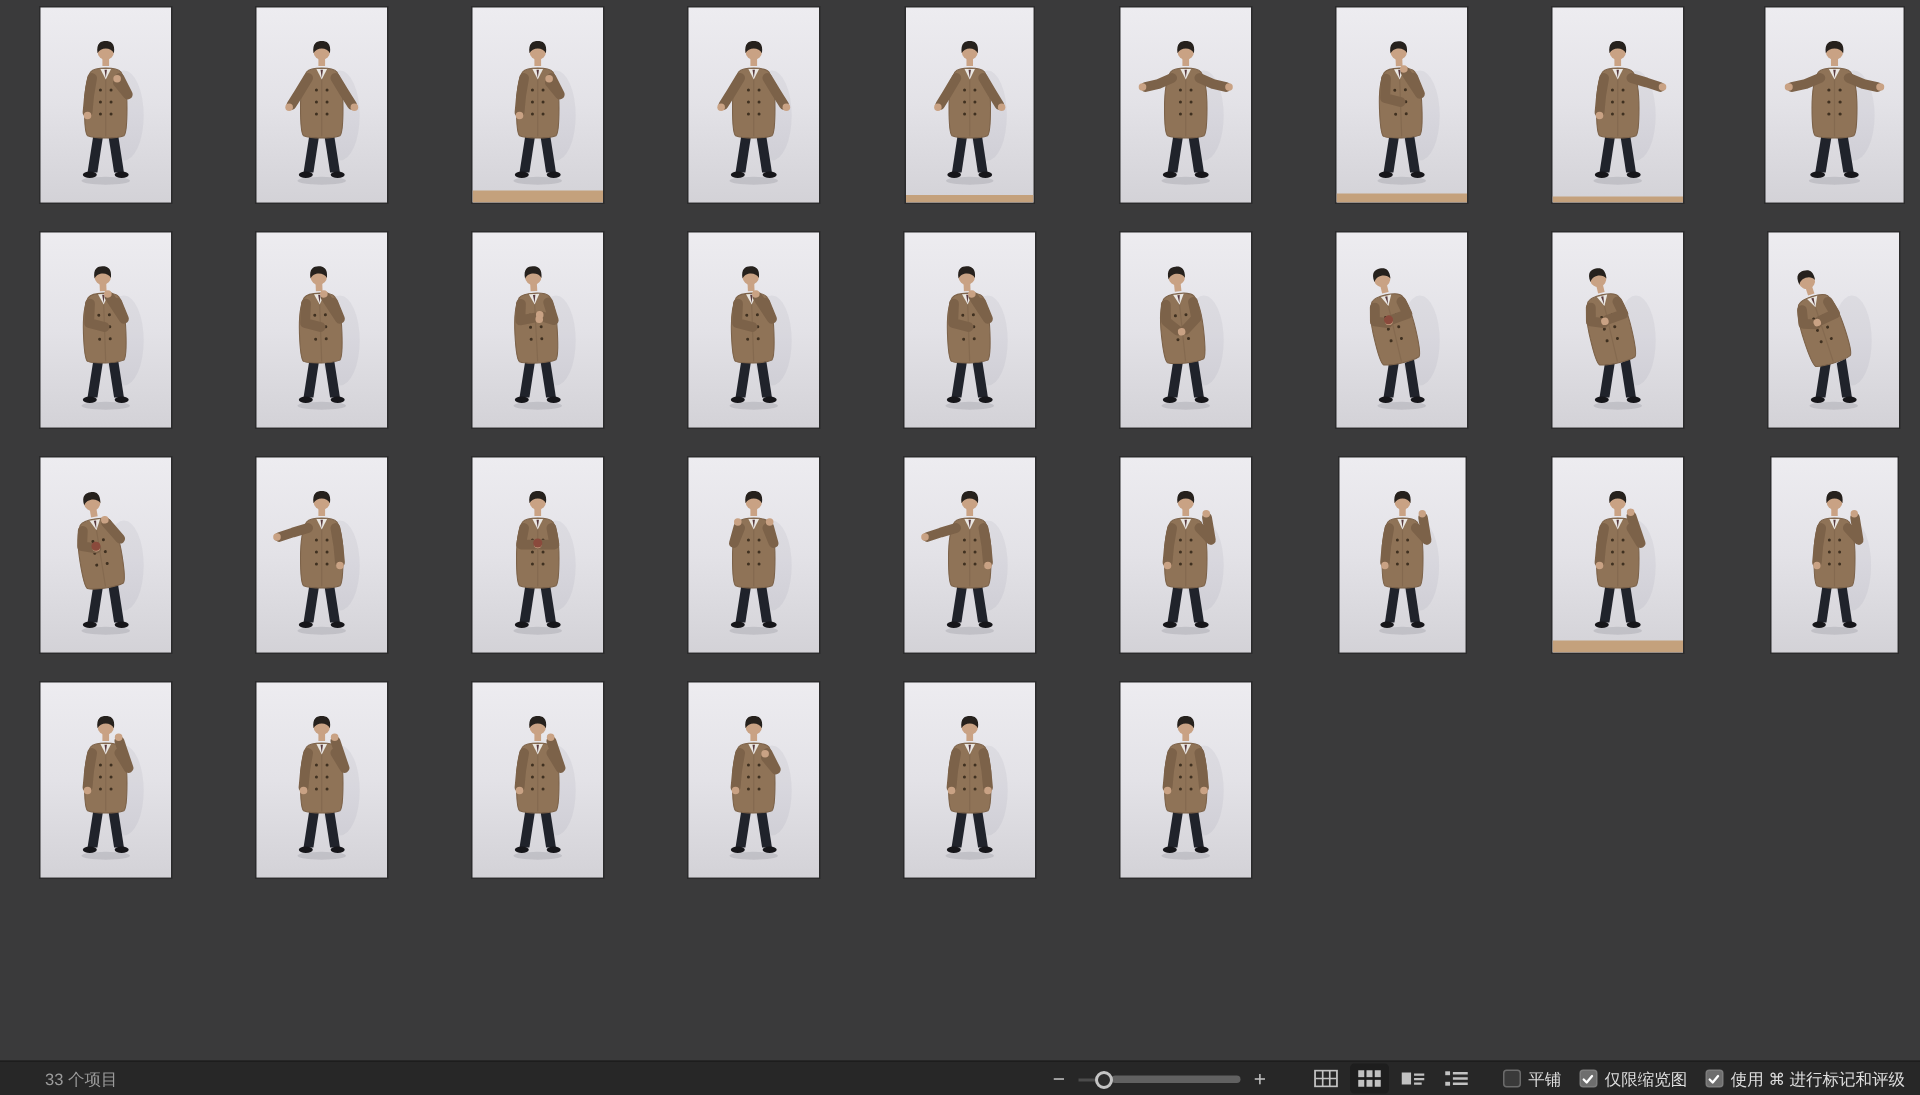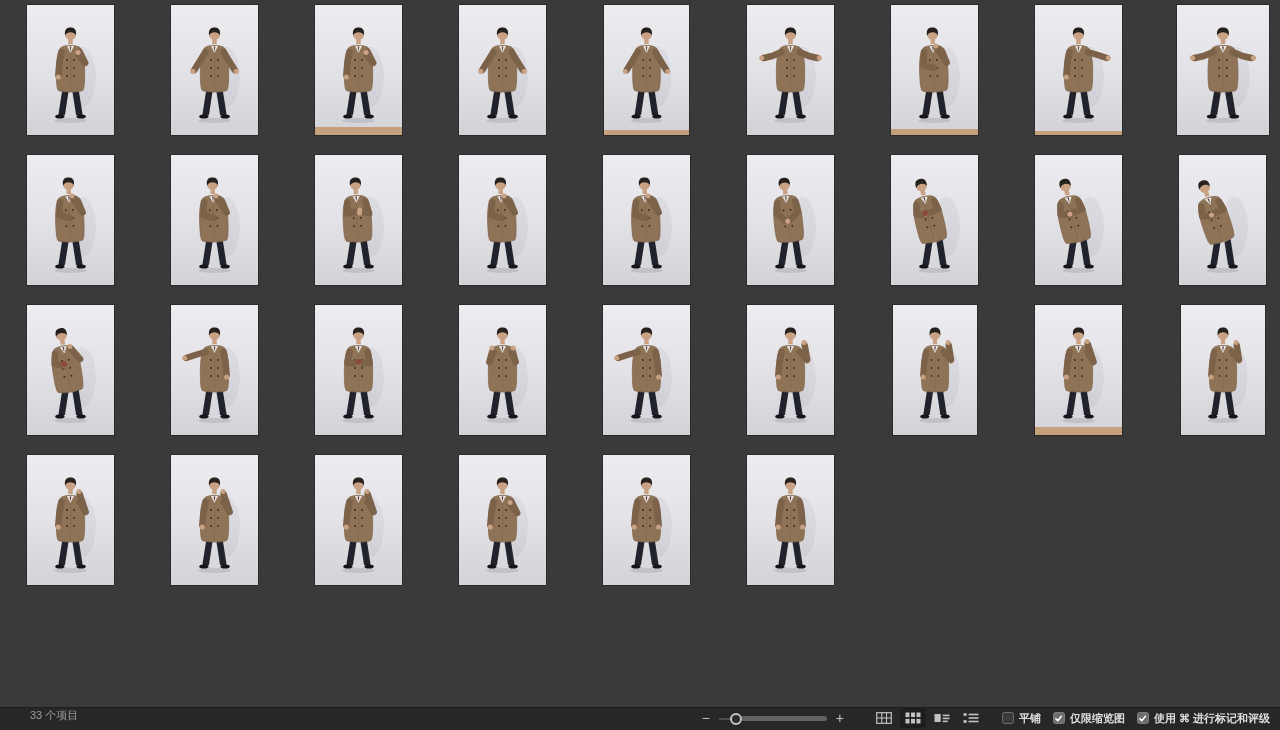--- a/index.html
+++ b/index.html
@@ -4,42 +4,42 @@
 <style>
   html,body{margin:0;padding:0;width:1280px;height:730px;overflow:hidden;
     font-family:"Liberation Sans",sans-serif;background:#3a3a3b;}
   .app{position:relative;width:1280px;height:730px;background:#3a3a3b;}
   .grid{position:absolute;left:0;top:0;right:0;bottom:23px;}
   .thumb{position:absolute;background:linear-gradient(180deg,#edecf0 0%,#e3e2e7 50%,#d3d2d7 100%);
     box-shadow:0 0 0 1px rgba(0,0,0,0.25);cursor:pointer;}
   .thumb svg{display:block;width:100%;height:100%;}
   
   .statusbar{position:absolute;left:0;bottom:0;width:100%;height:23px;background:#272727;
-    border-top:1px solid #1d1d1d;box-sizing:border-box;display:flex;align-items:flex-start;
+    border-top:1px solid #1d1d1d;box-sizing:border-box;display:flex;align-items:center;
     color:#d8d8d8;font-size:11px;}
   .count{margin-left:30px;color:#9b9b9b;white-space:nowrap;}
   .rightctl{margin-left:auto;display:flex;align-items:center;padding-right:10px;}
   .zbtn{background:none;border:none;color:#c2c2c2;font-size:14px;line-height:14px;width:18px;height:18px;
     padding:0;cursor:pointer;display:flex;align-items:center;justify-content:center;}
   .slider{position:relative;width:108px;height:18px;margin:0 4px;cursor:pointer;}
   .trk-r{position:absolute;top:7px;height:5px;border-radius:2.5px;background:#616161;right:0;}
   .trk-l{position:absolute;top:8.5px;height:2px;background:#4c4c4c;left:0;}
   .handle{position:absolute;top:4px;width:8px;height:8px;border-radius:50%;background:#2c2c2c;
     border:2px solid #c4c4c4;transform:translateX(-50%);}
   .viewmodes{display:flex;align-items:center;gap:3px;margin:0 18px 0 22px;}
   .vm{padding:4px 5px;border-radius:3px;display:flex;align-items:center;cursor:pointer;}
   .vm.active{background:#1e1e1e;}
   .vm svg{display:block;}
   .checks{display:flex;align-items:center;gap:12px;}
   .chk{display:flex;align-items:center;gap:5px;cursor:pointer;white-space:nowrap;}
   .box{width:12px;height:12px;border-radius:2.5px;box-sizing:border-box;border:1px solid #6b6b6b;
     background:#3a3a3a;display:flex;align-items:center;justify-content:center;}
   .box.on{background:#6e6e6e;border-color:#7d7d7d;}
   .box svg{display:block;}
-  .chk .lbl{color:#dedede;font-weight:bold;}
+  .chk .lbl{color:#dedede;}
 </style>
 </head>
 <body>
 
 <div class="app">
   <div class="grid" id="grid">
       <div class="thumb" style="left: 27px; top: 5px; width: 87px; height: 130px;">
         <svg viewBox="0 0 86 130" preserveAspectRatio="none">
     <ellipse cx="55" cy="72" rx="13" ry="30" fill="rgba(100,100,125,0.08)"></ellipse>
 

